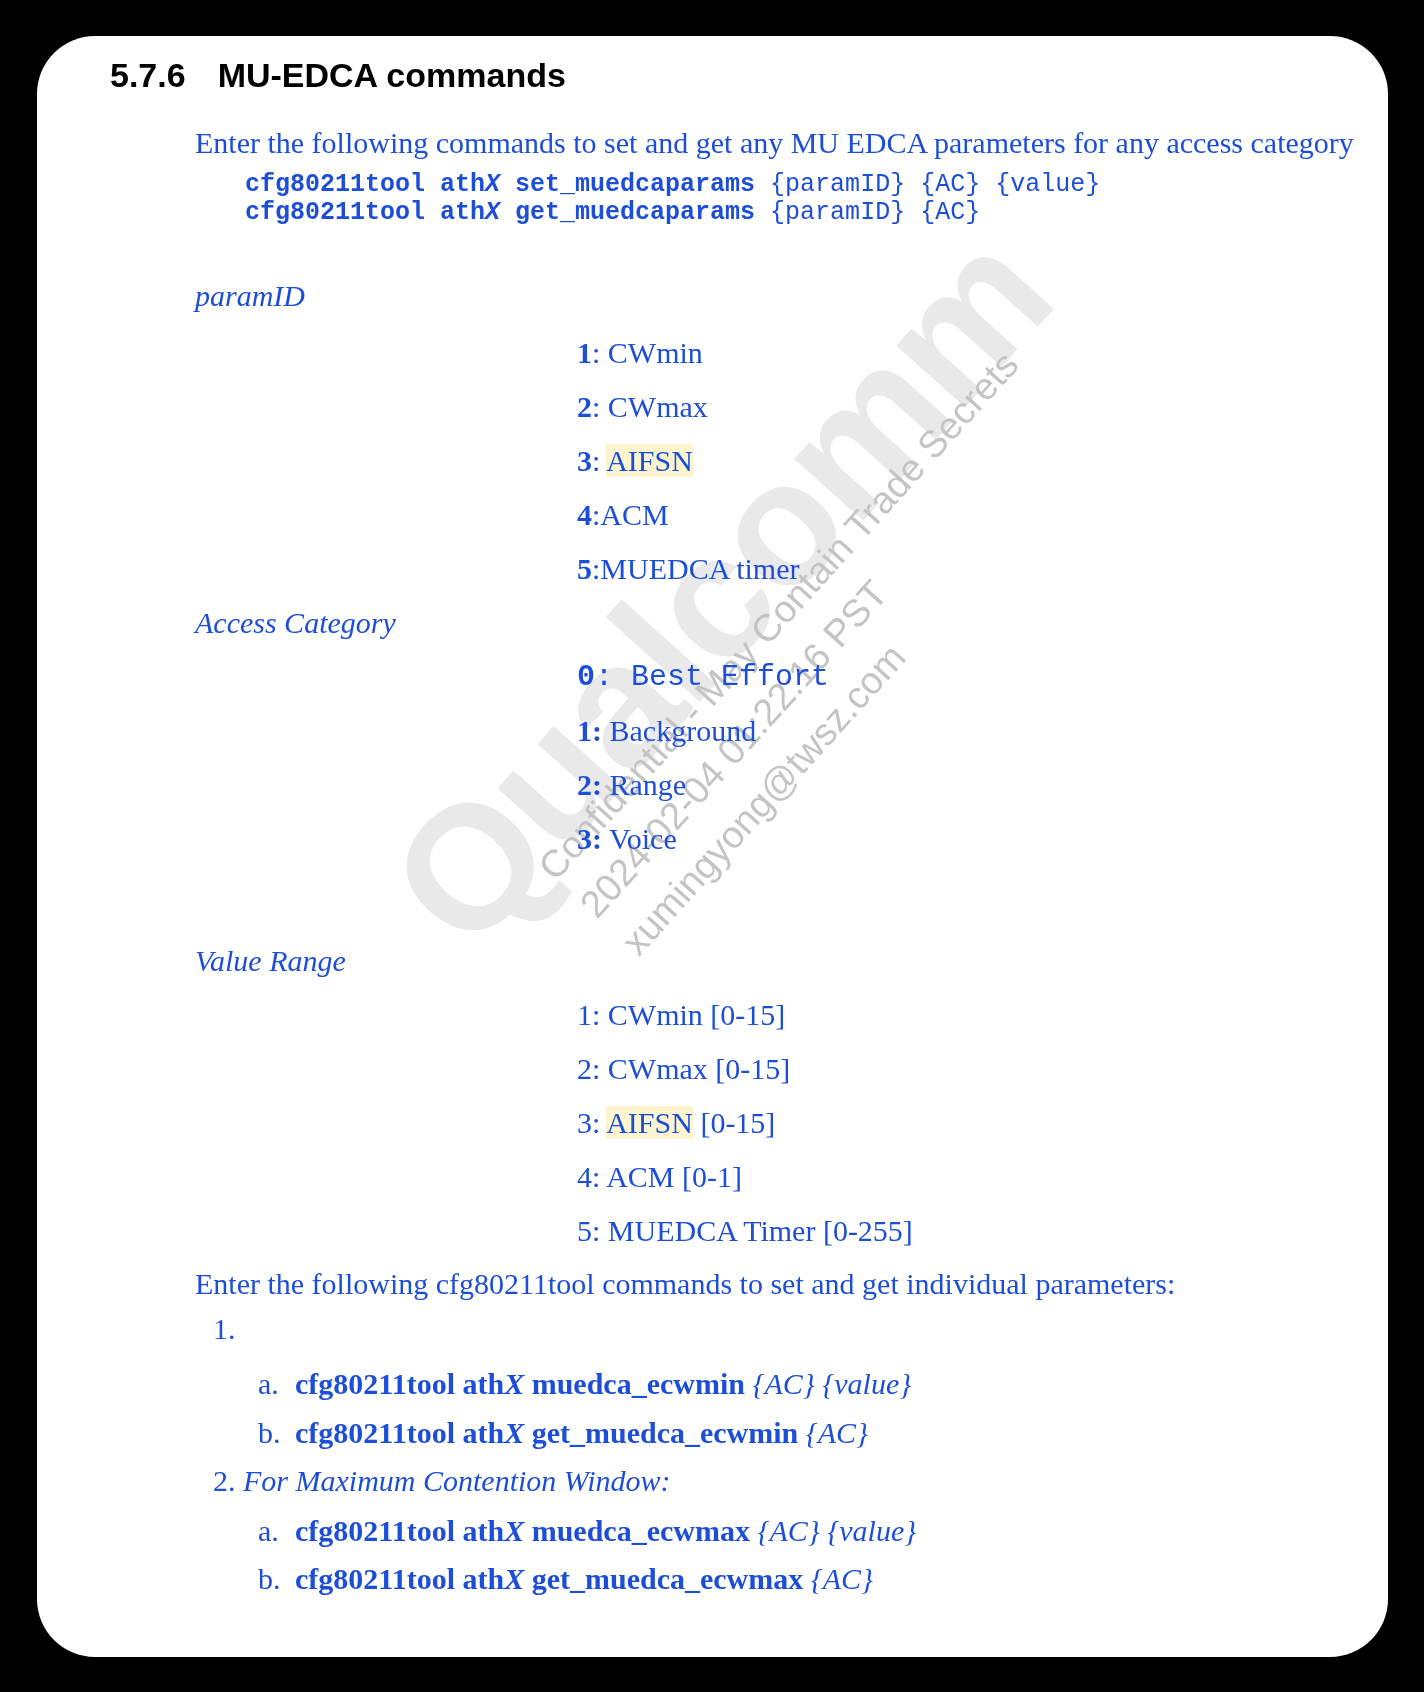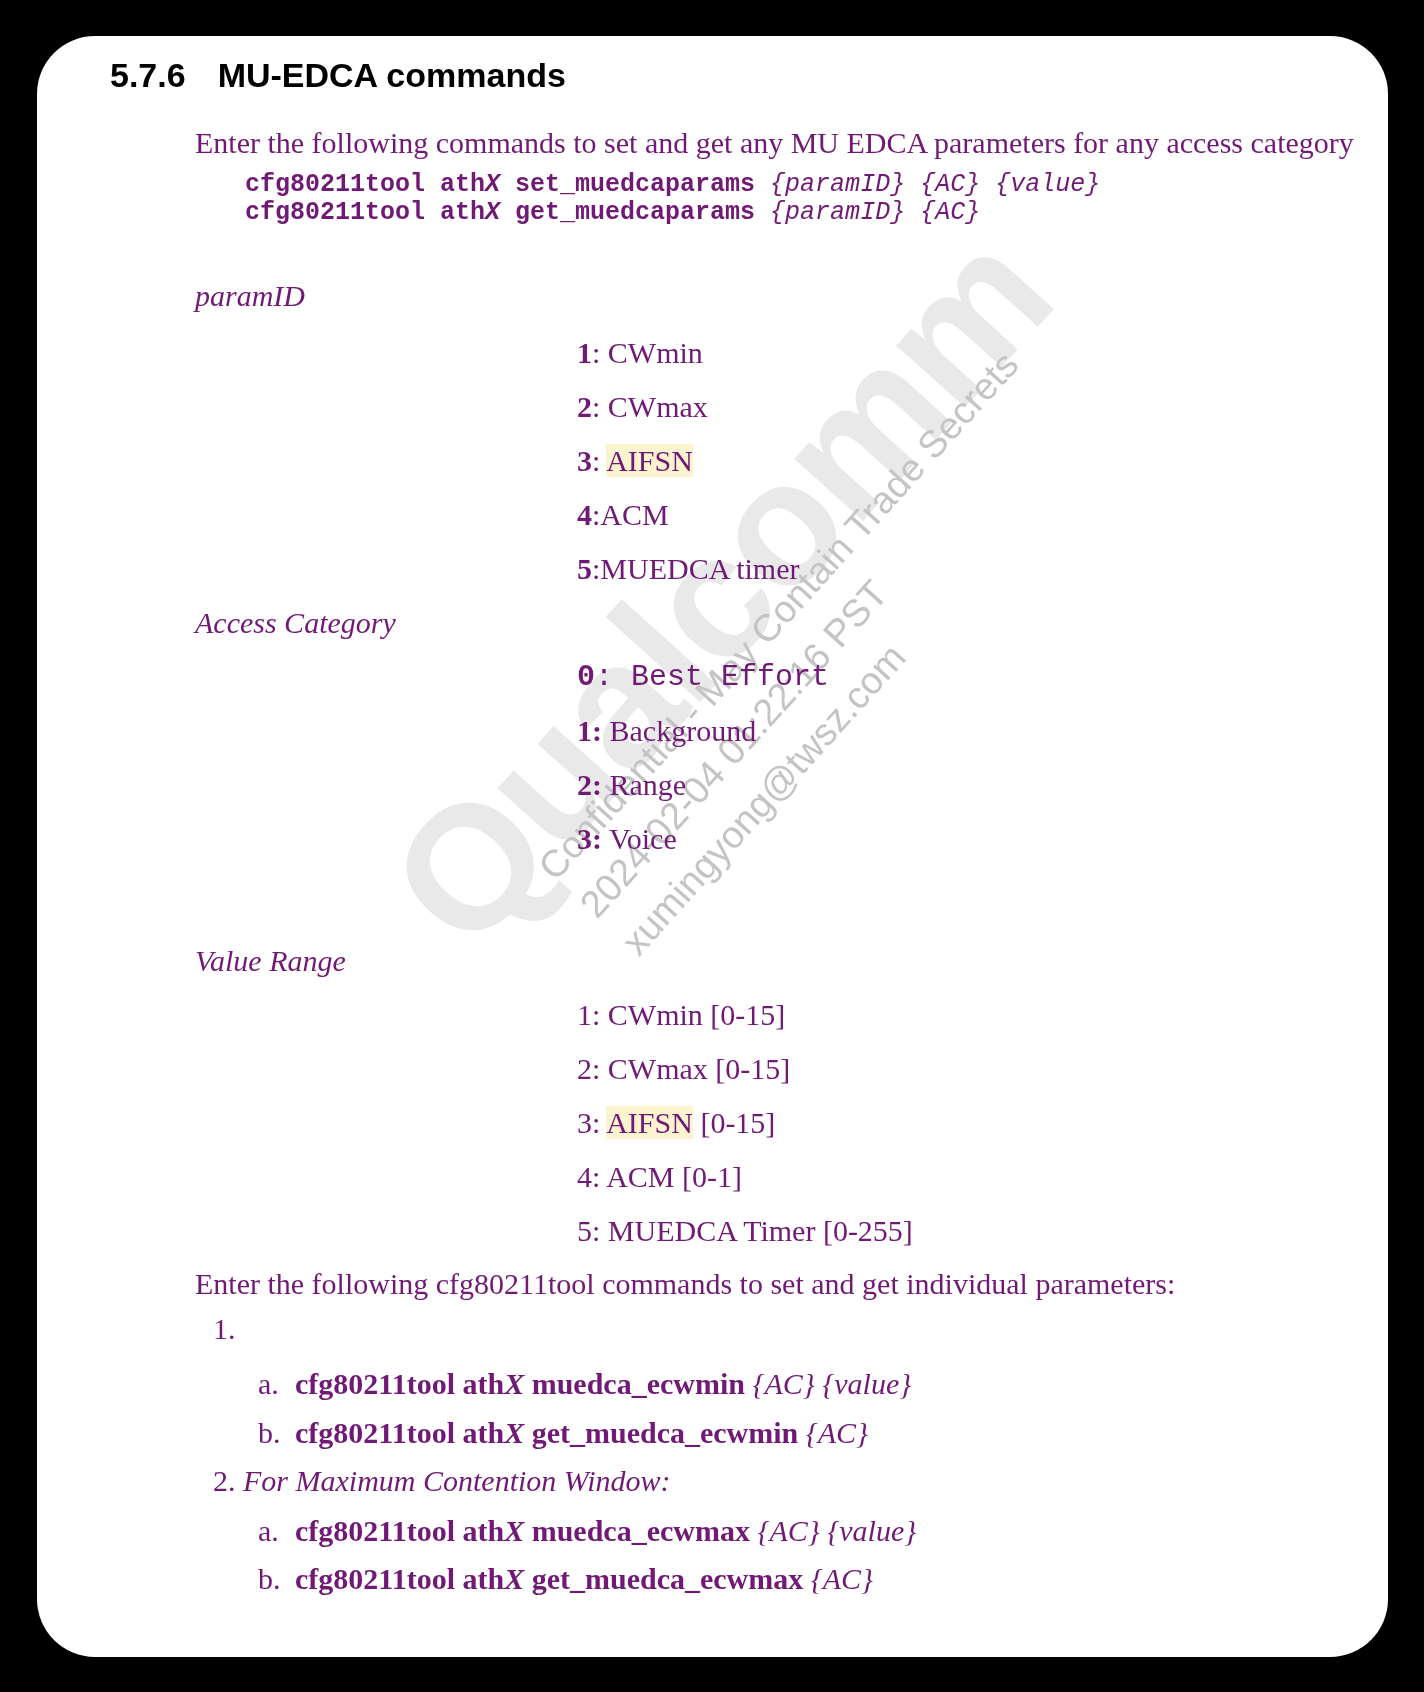--- a/index.html
+++ b/index.html
@@ -40,39 +40,39 @@
     font-family:"Liberation Sans", sans-serif;
     font-size:38px;
     color:#c4c4c4;
     white-space:nowrap;
   }
   .wm-lines .wm-line { line-height:56px; }
   
   .line {
     position:absolute;
     white-space:nowrap;
-    color:#701a75;
+    color:#1d4ed8;
     font-size:30px;
     line-height:34px;
     z-index:1;
   }
   .title-line {
     font-family:"Liberation Sans", sans-serif;
     font-weight:700;
     font-size:34px;
     color:#000;
   }
   .title-line .section-num { margin-right:32px; }
   .code-block {
     font-family:"Liberation Mono", "DejaVu Sans Mono", monospace;
     font-size:25px;
     line-height:28px;
     font-weight:700;
   }
-  .code-args { font-weight:400; font-style:italic; }
+  .code-args { font-weight:400; }
   .def-label { font-style:italic; }
   .li b { font-weight:700; }
   mark.hl { background:#fcf4cf; color:inherit; padding:0; }
   .cmd-serif b { font-weight:700; }
   .cmd-serif .var-x { font-weight:700; font-style:italic; }
   .cmd-serif .args { font-style:italic; }
   .marker { position:absolute; }
 </style>
 </head>
 <body>

